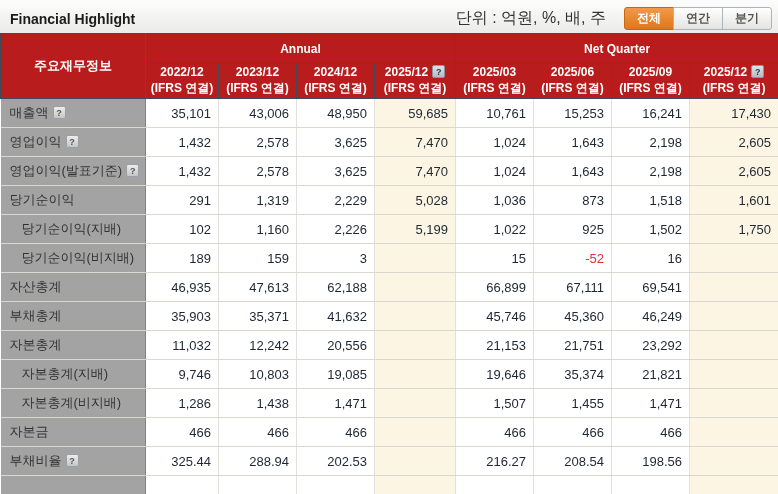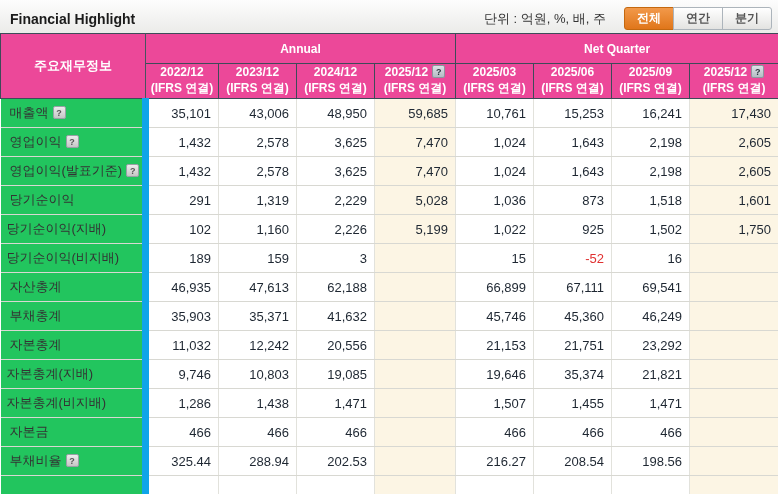--- a/index.html
+++ b/index.html
@@ -11,55 +11,55 @@
   .app { width:778px; height:494px; overflow:hidden; }
 
   
   .topbar {
     height:33px; display:flex; align-items:center;
     background:linear-gradient(#fdfdfd,#ebebe9);
     padding:4px 6px 0 10px; box-sizing:border-box;
   }
   .title { font-size:14px; font-weight:bold; color:#1b1b1b; letter-spacing:0; }
   .spacer { flex:1; }
-  .units { font-size:13px; color:#333; margin-right:10px; white-space:nowrap; }
+  .units { font-size:16px; color:#333; margin-right:10px; white-space:nowrap; }
   .seg { display:flex; margin-left:8px; }
   .seg .btn {
     height:23px; line-height:21px; padding:0 12px; font-size:12px; font-weight:bold;
     border:1px solid #acb4bb; background:linear-gradient(#ffffff,#e3e3e1);
     color:#555; margin-left:-1px; cursor:pointer; white-space:nowrap;
     font-family:inherit; box-sizing:border-box;
   }
   .seg .btn:first-child { border-radius:3px 0 0 3px; margin-left:0; }
   .seg .btn:last-child  { border-radius:0 3px 3px 0; }
   .seg .btn.active-blue   { background:linear-gradient(#5696cc,#2d6ca3); border-color:#27618f; color:#fff; }
   .seg .btn.active-orange { background:linear-gradient(#f2994a,#e0761a); border-color:#c4680f; color:#fff; }
 
   
   table { border-collapse:collapse; table-layout:fixed; width:778px; }
   thead th {
-    background:#ec4899; color:#fff; border:1px solid #3e4b59;
+    background:#b91c1c; color:#fff; border:1px solid #3e4b59;
     font-size:12px; font-weight:bold; padding:0; box-sizing:border-box;
   }
   thead { border-top:1px solid #46545f; }
   th.corner { font-size:13px; border-right:1px solid #46545f; }
   th.group-th { height:30px; }
   th.date-th { height:35px; line-height:1.3; }
   .date-line { white-space:nowrap; }
 
   tbody td {
     height:29px; border:1px solid #e2e2dc; border-top:none; border-bottom:1px solid #d8d8d2;
     font-size:13px; color:#1e2732; text-align:right; padding:0 7px 0 0;
     background:#fff; box-sizing:border-box; white-space:nowrap;
   }
   td.label {
-    background:#22c55e; text-align:left; padding:0 4px 0 9px; color:#333;
-    border-left:none; border-right:7px solid #0ea5e9;
-  }
-  td.label.indent { padding-left:6px;margin-top:20px; }
+    background:#a3a3a3; text-align:left; padding:0 4px 0 9px; color:#333;
+    border-left:none; border-right:1px solid #0ea5e9;
+  }
+  td.label.indent { padding-left:21px;margin-top:20px; }
   td.est { background:#fcf5e4; }
   td.neg { color:#e03131; }
   tr.partial td { border-bottom:none; }
 
   
   .help {
     display:inline-block; width:13px; height:13px; line-height:12px; text-align:center;
     background:linear-gradient(#ececec,#c6c6c6); border:1px solid #99a0a6; border-radius:2px;
     color:#555; font-size:9px; font-weight:bold; margin-left:4px; vertical-align:1px;
     box-sizing:border-box; cursor:pointer;

